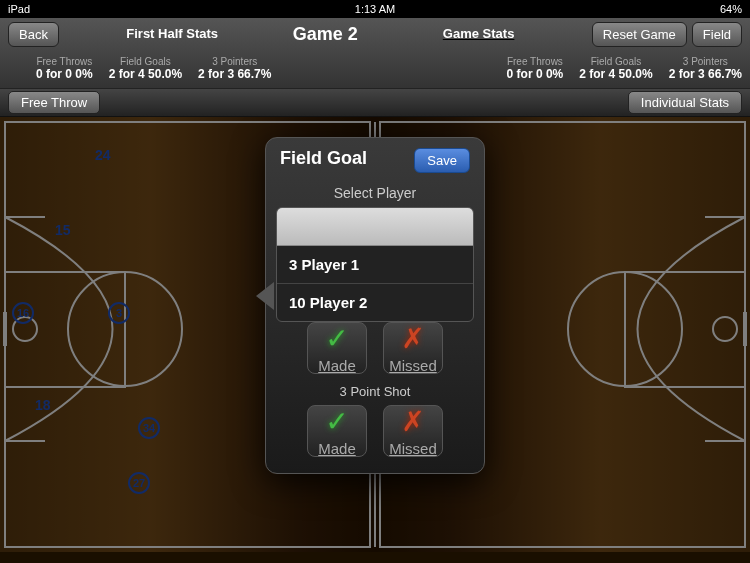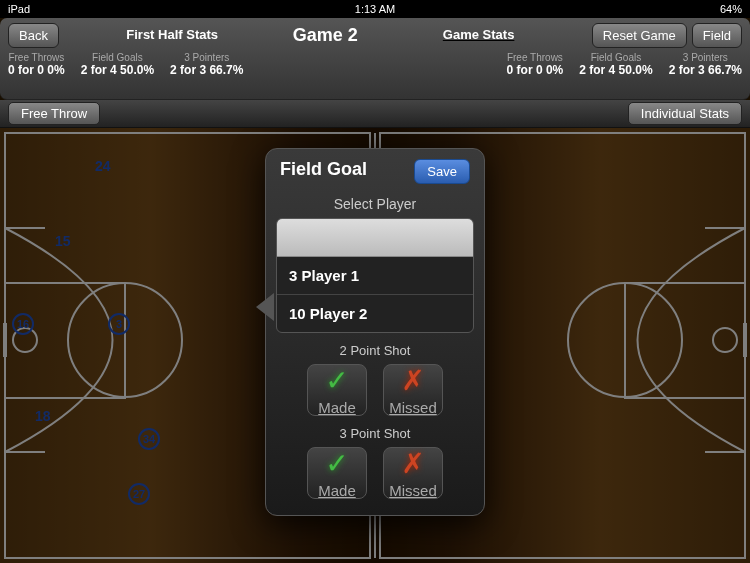--- a/index.html
+++ b/index.html
@@ -20,25 +20,24 @@
       height: 18px;
       display: flex;
       justify-content: space-between;
       align-items: center;
       padding: 0 8px;
     }
 
     
     #toolbar {
       background: linear-gradient(to bottom, #555, #333);
-      height: 82px;
+      height: 71px;
       display: flex;
       flex-direction: column;
       border-bottom: 1px solid #222;
-      border-radius: 7px;
     }
     #toolbar-top {
       display: flex;
       align-items: center;
       justify-content: space-between;
       padding: 4px 8px 2px 8px;
       height: 34px;
     }
     #toolbar-title {
       color: #fff;
@@ -53,24 +52,25 @@
       border: 1px solid #222;
       border-radius: 6px;
       padding: 4px 10px;
       font-size: 13px;
       cursor: pointer;
       min-width: 50px;
       text-align: center;
     }
     #toolbar-stats-row {
       display: flex;
-      align-items: flex-start;
+      align-items: center;
       justify-content: space-between;
       padding: 0 8px;
       height: 48px;
+      margin-left: 28px;
     }
     .stats-group {
       display: flex;
       gap: 16px;
     }
     .stat-item {
       text-align: center;
     }
     .stat-item .stat-label {
       color: #aaa;
@@ -432,21 +432,20 @@
       </div>
 
       <div id="modal-select-label">Select Player</div>
 
       <div id="player-picker">
         <div class="picker-selected"></div>
         <div class="picker-item">3 Player 1</div>
         <div class="picker-item">10 Player 2</div>
       </div>
 
-      <div class="shot-section-label">2 Point Shot</div>
       <div class="shot-buttons">
         <div class="shot-btn shot-btn-made">
           <span class="check-mark">✓</span>
           <div class="shot-btn-label">Made</div>
         </div>
         <div class="shot-btn shot-btn-missed">
           <span class="x-mark">✗</span>
           <div class="shot-btn-label">Missed</div>
         </div>
       </div>

